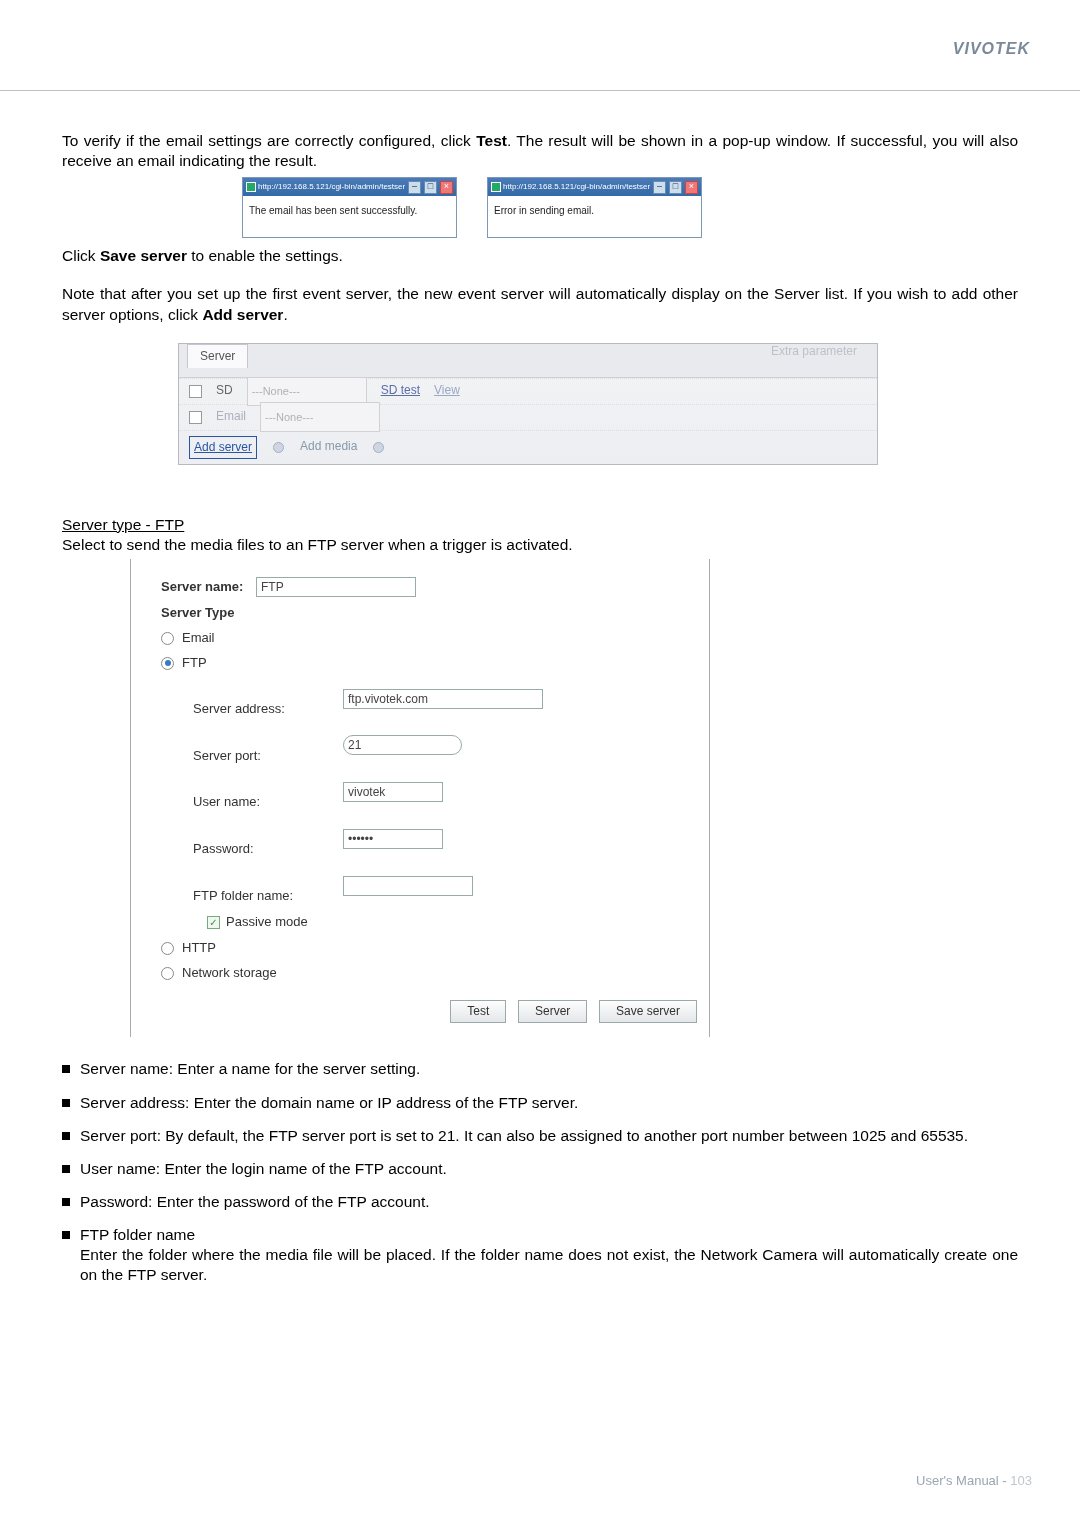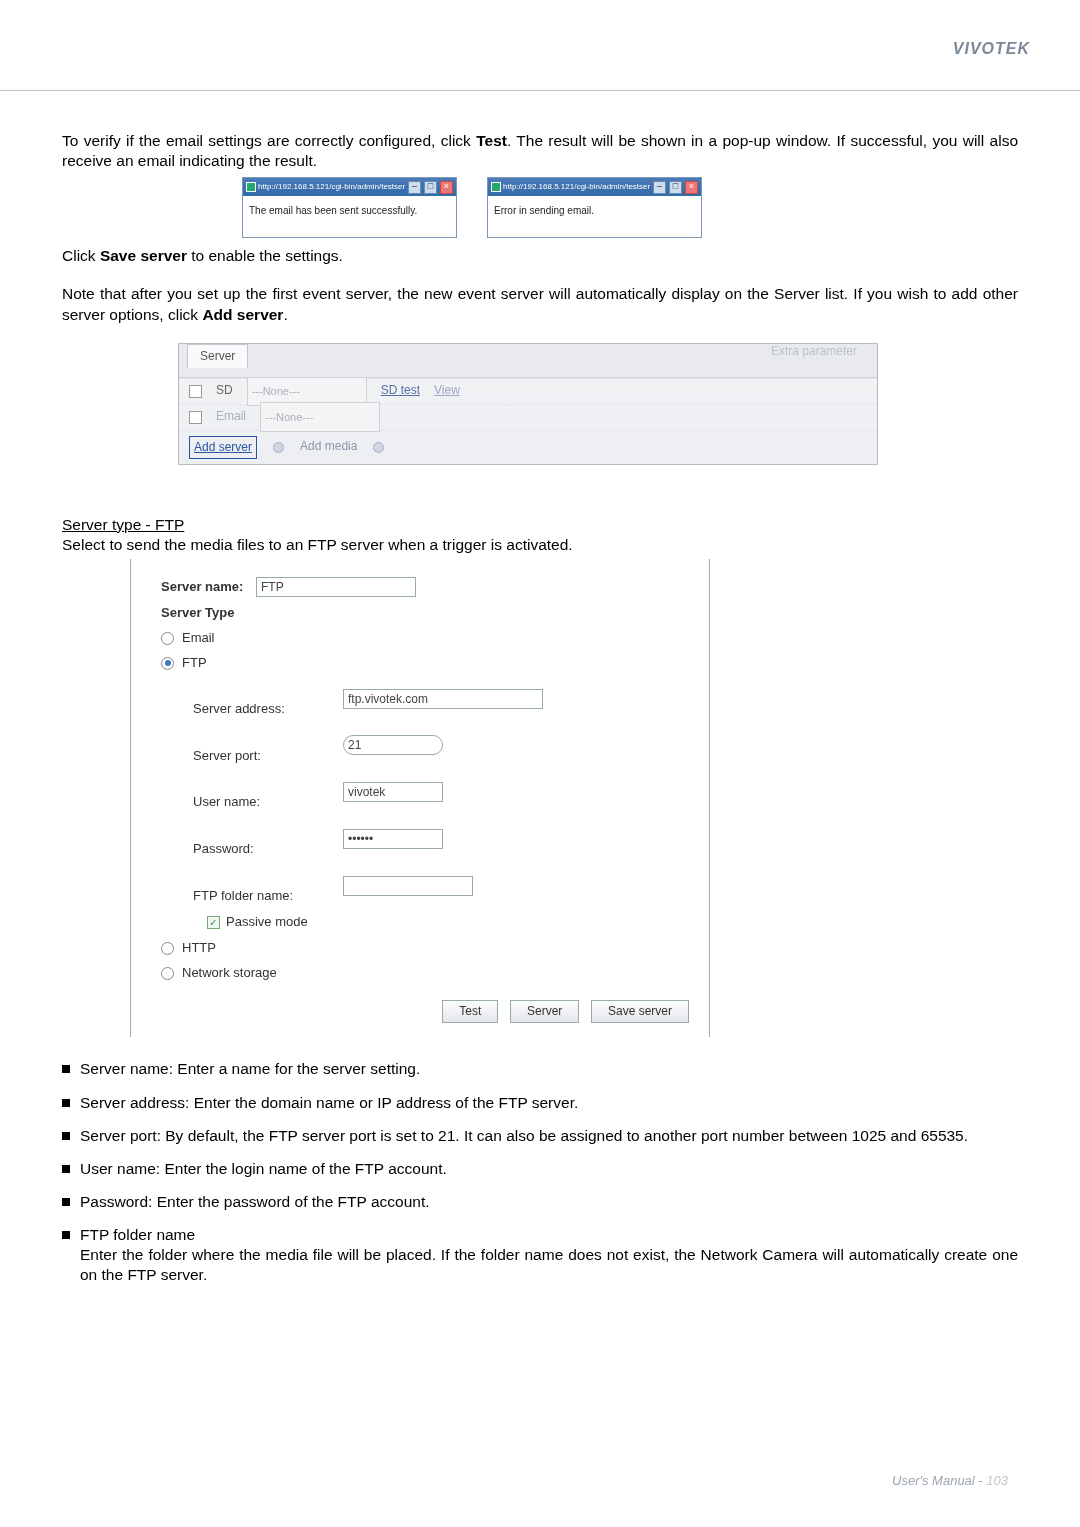--- a/index.html
+++ b/index.html
@@ -26,39 +26,39 @@
   .extra { position:absolute; right:20px; color:#bcc2c9; font-size:12px; }
   .panel-row { display:flex; align-items:center; height:26px; padding-left:10px; gap:14px; font-size:12px; color:#666; border-top:1px dotted #dcdce2; }
   .chk { width:13px; height:13px; border:1px solid #999; background:#fff; }
   .faint-select { width: 120px; height:30px; border:1px solid #d0d0d5; background:#f4f4f6; color:#b0b0b8; display:flex; align-items:center; padding:0 4px; font-size:11px; }
   .linkish { color:#5a6ea8; text-decoration:underline; font-size:12px; }
   .addsrv-row { display:flex; align-items:center; gap:16px; height:34px; padding-left:10px; border-top:1px dotted #dcdce2; }
   .addsrv-frame { border:1px solid #2a55a5; padding:2px 4px; }
   .addsrv-link { color:#2a55a5; text-decoration:underline; font-size:12px; }
   .addmedia { color:#89a; font-size:12px; }
   .circle { display:inline-block; width:11px; height:11px; border-radius:50%; background:#cfd6df; border:1px solid #9fb1c6; vertical-align:middle; }
-  .ftp-panel { margin: 4px 0 4px 68px; width: 580px; border-left:1px solid #aaa; border-right:1px solid #aaa; padding:18px 20px 14px 30px; font-size:13px; color:#333; }
+  .ftp-panel { margin: 4px 0 4px 68px; width: 580px; border-left:1px solid #aaa; border-right:1px solid #aaa; padding:18px 12px 14px 30px; font-size:13px; color:#333; }
   .ftp-row { display:flex; align-items:center; margin-bottom:8px; }
   .ftp-lab { width: 95px; font-weight:bold; color:#333; font-size:13px; }
   .ftp-input { width: 200px; height:20px; border:1px solid #9aa; font-size:12px; padding:1px 4px; color:#444; }
   .radio { width:13px; height:13px; border:1px solid #888; border-radius:50%; background:#fff; display:inline-flex; align-items:center; justify-content:center; margin-right:8px; }
   .radio.sel::after{ content:''; width:6px; height:6px; border-radius:50%; background:#3a7abf; }
   .indent { margin-left: 32px; }
   .field-row { display:flex; align-items:center; margin-bottom:9px; }
   .field-lab { width:150px; font-size:13px; color:#333;margin-top:21px; }
   .chk2 { width:13px; height:13px; border:1px solid #7a7; background:#eef7f0; display:inline-flex; align-items:center; justify-content:center; margin-right:6px; }
   .chk2::after{ content:'✓'; font-size:10px; color:#4a8a4a; }
   .btnrow { text-align:right; padding-top:10px; }
   .obtn { display:inline-block; border:1px solid #9aa; background:linear-gradient(#fdfdfd,#e4e6ea); font-size:12px; color:#333; padding:3px 16px; margin-left:8px; }
   .bullets { margin: 22px 0; }
   .bullets .item { display:flex; margin: 13px 0; }
   .sq { width:8px; height:8px; background:#000; margin: 6px 10px 0 0; flex:0 0 auto; }
   .btxt { flex:1; }
   .footer { height:60px; position:relative; margin-top:180px; }
-  .footer-txt { position:absolute; right:72px; bottom:38px; color:#9aa6b2; font-style:italic; font-size:13px; }
+  .footer-txt { position:absolute; right:48px; bottom:38px; color:#9aa6b2; font-size:13px; }
   .footer-txt .pg { color:#bfc7cf; }
 </style>
 </head>
 <body>
 <div class="page">
 
 <div class="header-band">
   <div class="brand">VIVOTEK</div>
 </div>
 <hr class="top-rule">
@@ -144,21 +144,21 @@
       <span class="radio sel"></span>
       <span>FTP</span>
     </div>
     <div class="indent">
       <div class="field-row">
         <span class="field-lab">Server address:</span>
         <input class="ftp-input" value="ftp.vivotek.com" style="">
       </div>
       <div class="field-row">
         <span class="field-lab">Server port:</span>
-        <input class="ftp-input" style="width: 100px; border-radius: 10px;" value="21">
+        <input class="ftp-input" style="width: 119px; border-radius: 10px;" value="21">
       </div>
       <div class="field-row">
         <span class="field-lab">User name:</span>
         <input class="ftp-input" style="width: 100px;" value="vivotek">
       </div>
       <div class="field-row">
         <span class="field-lab">Password:</span>
         <input class="ftp-input" style="width: 100px;" type="password" value="••••••">
       </div>
       <div class="field-row">

